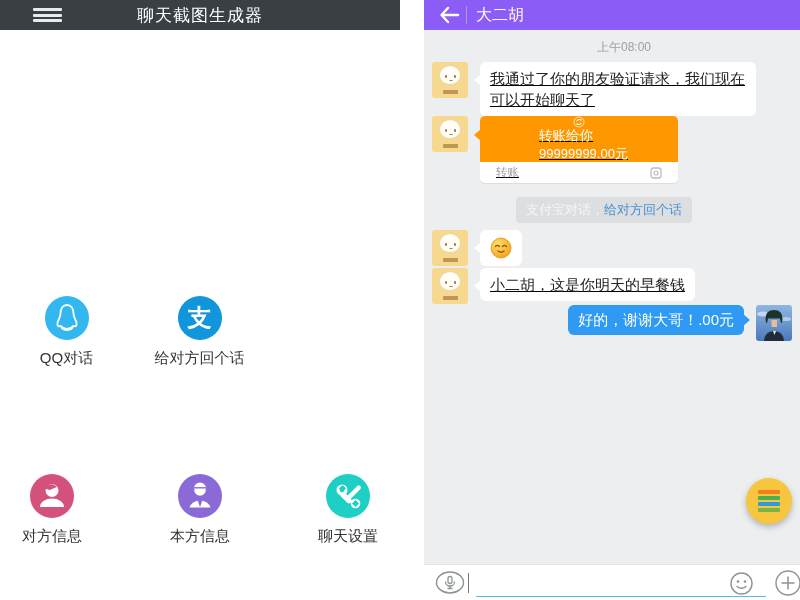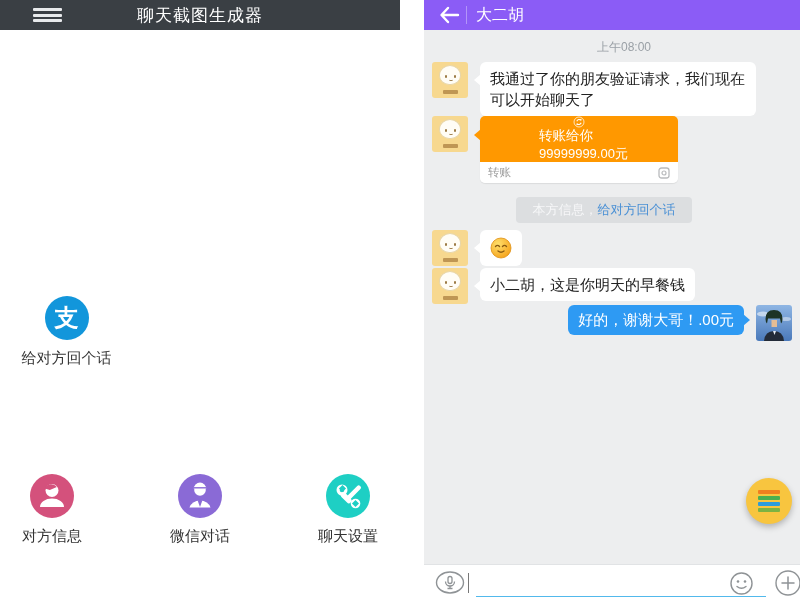--- a/index.html
+++ b/index.html
@@ -31,21 +31,21 @@
   .chat-header { position:absolute; top:0; left:0; width:460px; height:30px; background:#8b5cf6;
     display:flex; align-items:center; }
   .back-btn { position:absolute; left:12px; top:3px; width:26px; height:24px; cursor:pointer; }
   .hdr-divider { position:absolute; left:42px; top:6px; width:1px; height:18px; background:rgba(255,255,255,.35); }
   .chat-title { position:absolute; left:52px; top:5px; color:#fff; font-size:16px; }
   .contact-btn { position:absolute; right:10px; top:4px; width:24px; height:24px; cursor:pointer; }
 
   .timestamp { position:absolute; top:39px; left:0; width:400px; text-align:center;
     color:#9aa0a6; font-size:12px; }
 
-  .msg-row { position:absolute; display:flex; align-items:flex-start; }
+  .msg-row { position:absolute; display:flex; align-items:flex-start;text-decoration:underline; }
   .avatar-l { width:36px; height:36px; border-radius:3px; background:#f7d88f; position:relative;
     flex:0 0 36px; cursor:pointer; overflow:hidden; }
   .bun { position:absolute; left:7px; top:3px; width:22px; height:20px; background:#fffdf6;
     border:1px solid #e8d6a8; border-radius:50% 50% 46% 46%; }
   .bun::before { content:""; position:absolute; left:5px; top:9px; width:2.5px; height:2.5px;
     background:#9c7b46; border-radius:50%; box-shadow:9px 0 0 #9c7b46; }
   .bun::after { content:""; position:absolute; left:9px; top:12px; width:4px; height:2px;
     border-bottom:1.5px solid #9c7b46; border-radius:50%; }
   .avatar-l .tiny-text { position:absolute; left:11px; top:28px; width:15px; height:4px;
     background:rgba(146,96,36,.55); border-radius:1px; }
@@ -64,21 +64,21 @@
   .transfer-card { position:relative; margin-left:12px; width:198px; border-radius:5px;
     overflow:visible; cursor:pointer; box-shadow:0 1px 1px rgba(0,0,0,.08); }
   .transfer-top { background:#ff9800; border-radius:5px 5px 0 0; height:46px; display:flex;
     align-items:center; padding:0 10px;flex-direction:column; }
   .transfer-top::before { content:""; position:absolute; left:-6px; top:13px; width:0; height:0;
     border-top:6px solid transparent; border-bottom:6px solid transparent; border-right:7px solid #ff9800; }
   .transfer-texts { margin-left:9px; display:flex; flex-direction:column; }
   .transfer-title { color:#fff; font-size:13.5px; line-height:16px; }
   .transfer-amount { color:#fff; font-size:13px; line-height:16px; margin-top:2px; }
   .transfer-foot { background:#fff; border-radius:0 0 5px 5px; height:21px; display:flex;
-    align-items:center; justify-content:space-between; padding:0 8px; }
+    align-items:center; justify-content:space-between; padding:0 16px; }
   .transfer-foot-label { color:#9b9b9b; font-size:11.5px; }
 
   .action-btn { position:absolute; top:197px; left:92px; width:176px; height:26px;
     background:#dcdee0; border-radius:4px; text-align:center; line-height:26px;
     font-size:13px; cursor:pointer; white-space:nowrap; }
   .action-muted { color:#f6f7f8; }
   .action-link { color:#4a90d5; }
 
   .emoji-bubble { width:42px; height:36px; display:flex; align-items:center; justify-content:center; padding:0; }
 
@@ -115,20 +115,29 @@
       <div class="hamburger">
         <span></span>
           <span></span>
           <span></span>
       </div>
       <div class="left-title">聊天截图生成器</div>
     </div>
 
     <div class="menu-row r1">
       <div class="menu-item">
+        <div class="menu-icon ic-qq">
+          <svg width="44" height="44" viewBox="0 0 44 44">
+            <path d="M15.5 17.5c0-5 2.6-8.5 6.5-8.5s6.5 3.5 6.5 8.5c0 2 .6 3.8 1.6 5.6 1.2 2.2 2 4.4 1.2 6.2-.5 1.2-1.8 1.4-2.9.6-1.6 2-4 3.1-6.4 3.1s-4.8-1.1-6.4-3.1c-1.1.8-2.4.6-2.9-.6-.8-1.8 0-4 1.2-6.2 1-1.8 1.6-3.6 1.6-5.6z" fill="none" stroke="#fff" stroke-width="1.8" stroke-linejoin="round"></path>
+            <path d="M17 32.5c1.5 1 3.2 1.5 5 1.5s3.5-.5 5-1.5" fill="none" stroke="#fff" stroke-width="1.8" stroke-linecap="round"></path>
+          </svg>
+        </div>
+        <div class="menu-label">QQ对话</div>
+      </div>
+      <div class="menu-item">
         <div class="menu-icon ic-alipay">
           <span class="alipay-glyph">支</span>
         </div>
         <div class="menu-label">给对方回个话</div>
       </div>
     </div>
 
     <div class="menu-row r2">
       <div class="menu-item">
         <div class="menu-icon ic-other">
@@ -143,21 +152,21 @@
       <div class="menu-item">
         <div class="menu-icon ic-self">
           <svg width="44" height="44" viewBox="0 0 44 44">
             <circle cx="22" cy="16" r="5.8" fill="#fff"></circle>
             <path d="M15.8 14.8 a6.2 6.2 0 0 1 12.4 0 z" fill="#fff"></path>
             <path d="M15.5 13.8 h13" stroke="#8a6ad6" stroke-width="1.4"></path>
             <path d="M11.5 33.5 a10.8 9 0 0 1 21 0 z" fill="#fff"></path>
             <path d="M22 24 l-2.2 3 2.2 6 2.2-6 z" fill="#8a6ad6"></path>
           </svg>
         </div>
-        <div class="menu-label">微信对话</div>
+        <div class="menu-label">本方信息</div>
       </div>
       <div class="menu-item">
         <div class="menu-icon ic-tools">
           <svg width="44" height="44" viewBox="0 0 44 44">
             <rect x="25" y="9" width="4.5" height="20" rx="2" fill="#fff" transform="rotate(45 27 19)"></rect>
             <circle cx="16" cy="16" r="5.5" fill="#fff"></circle>
             <circle cx="16" cy="16" r="2.3" fill="#1ecfc4"></circle>
             <rect x="14" y="12" width="5" height="5" fill="#1ecfc4" transform="rotate(-45 16.5 14.5)"></rect>
             <rect x="17.5" y="17.5" width="5.5" height="13" rx="2.5" fill="#fff" transform="rotate(-45 20 24)"></rect>
             <circle cx="29.5" cy="29.5" r="4.8" fill="#fff"></circle>
@@ -222,21 +231,21 @@
           <span class="transfer-foot-label">转账</span>
           <svg width="12" height="12" viewBox="0 0 12 12">
             <rect x="1" y="1" width="10" height="10" rx="2.5" fill="none" stroke="#b9bbbd" stroke-width="1.3"></rect>
             <circle cx="6" cy="6" r="2" fill="none" stroke="#b9bbbd" stroke-width="1.2"></circle>
           </svg>
         </div>
       </div>
     </div>
 
     <div class="action-btn">
-      <span class="action-muted">本方信息，</span><span class="action-link">给对方回个话</span>
+      <span class="action-muted">支付宝对话，</span><span class="action-link">给对方回个话</span>
     </div>
 
     <div class="msg-row row-emoji">
       <div class="avatar-l">
         <div class="bun"></div>
           <div class="tiny-text"></div>
       </div>
       <div class="bubble emoji-bubble">
         <svg width="22" height="22" viewBox="0 0 22 22">
           <defs>

